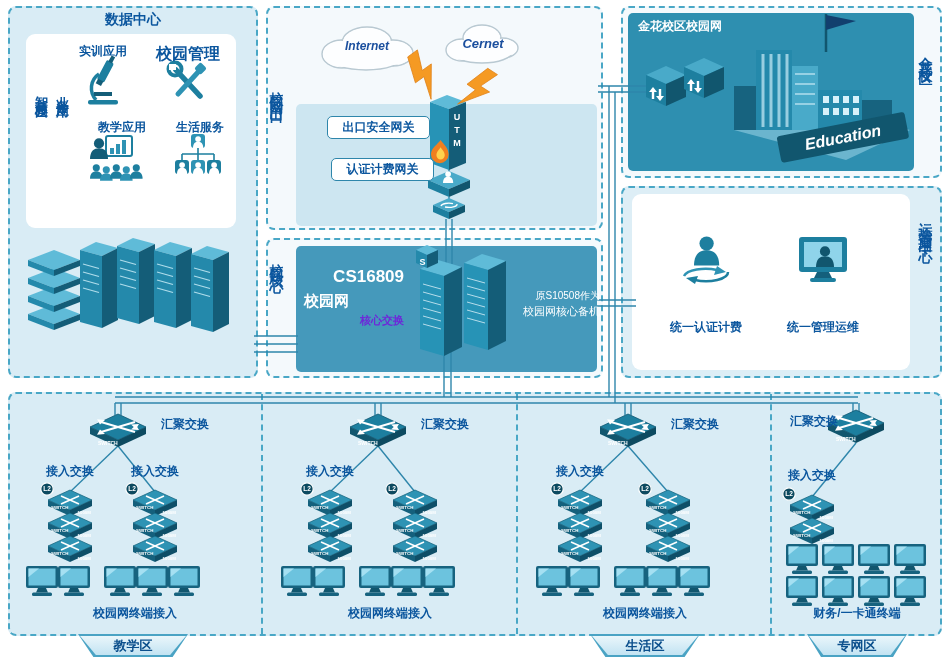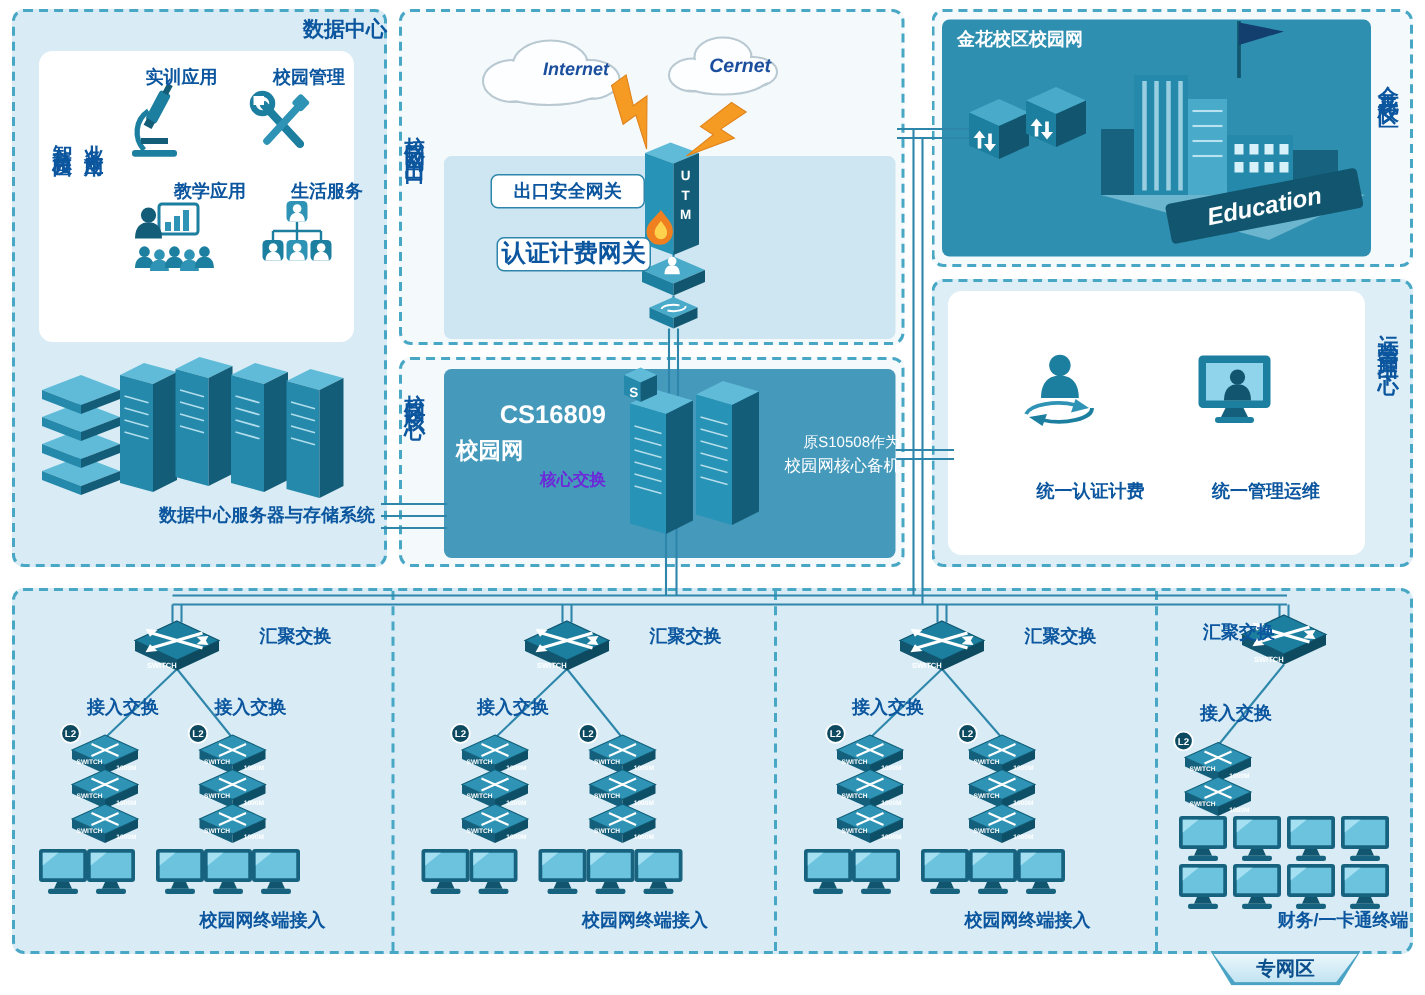--- a/index.html
+++ b/index.html
@@ -7,21 +7,21 @@
   body { width:950px; height:663px; position:relative; overflow:hidden;
          font-family:"Liberation Sans","DejaVu Sans",sans-serif; }
   #canvas { position:absolute; left:0; top:0; width:950px; height:663px; }
   .layer { position:absolute; inset:0; }
   #boxes { z-index:1; }
   svg.overlay { position:absolute; left:0; top:0; z-index:2; pointer-events:none; }
   #labels { z-index:3; pointer-events:none; }
   .dashed-box { position:absolute; border:2px dashed #49a7c6; border-radius:8px; }
   .panel { position:absolute; border-radius:5px; }
   .zone-divider { position:absolute; top:394px; height:240px; width:0; border-left:2px dashed #49a7c6; }
-  .lbl { position:absolute; font-weight:bold; color:#0b569e; text-align:right; line-height:1.25; }
+  .lbl { position:absolute; font-weight:bold; color:#0b569e; text-align:center; line-height:1.25; }
   .vlabel { position:absolute; writing-mode:vertical-rl; text-orientation:upright;
             font-weight:bold; color:#0b569e; letter-spacing:5px; }
   .vcols { position:absolute; display:flex; gap:3px; }
   .vtext { writing-mode:vertical-rl; text-orientation:upright; font-weight:bold;
            color:#0b569e; font-size:13px; letter-spacing:3px; }
   .white-tag { position:absolute; background:#fff; border:1.5px solid #2e86ab; border-radius:5px;
                font-weight:bold; color:#0b569e; display:flex; align-items:center; justify-content:center; }
   .tab { position:absolute; height:23px; }
   .tab-bg { position:absolute; inset:0; background:#4aa3c4; clip-path:polygon(0 0,100% 0,86% 100%,14% 100%); }
   .tab-inner { position:absolute; inset:2px; background:linear-gradient(#eaf6fb,#c2e3f2);
@@ -406,34 +406,33 @@
     <g fill="#f59a23" stroke="#e0821a" stroke-width="0.5">
       <path transform="translate(398,64) rotate(-36) scale(1.5)" d="M8,0 L16,0 L10.5,13 L18,13 L4,32 L9,17 L2,17 Z"></path>
       <path transform="translate(478,62) rotate(33) scale(1.45)" d="M8,0 L16,0 L10.5,13 L18,13 L4,32 L9,17 L2,17 Z"></path>
     </g>
   </svg>
 
   <div class="layer" id="labels">
 
     <div class="lbl" style="left:8px;top:11px;width:250px;font-size:14px">数据中心</div>
     <div class="lbl" style="left:61px;top:44px;width:84px;font-size:12px">实训应用</div>
-    <div class="lbl" style="left:146px;top:44px;width:84px;font-size:12px">校园管理</div>
+    <div class="lbl" style="left:146px;top:44px;width:84px;font-size:16px">校园管理</div>
     <div class="lbl" style="left:80px;top:120px;width:84px;font-size:12px">教学应用</div>
     <div class="lbl" style="left:158px;top:120px;width:84px;font-size:12px">生活服务</div>
     <div class="vcols" style="left:32px;top:86px">
       <span class="vtext">智慧校园</span>
       <span class="vtext">业务应用</span>
     </div>
-    <div class="lbl" style="left:16px;top:336px;width:234px;font-size:12px">数据中心服务器与存储系统</div>
 
     <div class="vlabel" style="left:268px;top:80px;font-size:14px">校园网出口</div>
     <div class="lbl" style="left:328px;top:39px;width:78px;font-size:12px;font-style:italic;color:#1b4f9e">Internet</div>
     <div class="lbl" style="left:452px;top:36px;width:62px;font-size:13px;font-style:italic;color:#1b4f9e">Cernet</div>
     <div class="white-tag" style="left:327px;top:116px;width:103px;height:23px;font-size:12px">出口安全网关</div>
-    <div class="white-tag" style="left:331px;top:158px;width:103px;height:23px;font-size:16px">认证计费网关</div>
+    <div class="white-tag" style="left:331px;top:158px;width:103px;height:23px;font-size:12px">认证计费网关</div>
     <div class="vlabel" style="left:452px;top:112px;font-size:9px;color:#fff;letter-spacing:3px">UTM</div>
 
     <div class="vlabel" style="left:268px;top:252px;font-size:14px">校园核心</div>
     <div class="lbl" style="left:304px;top:266px;width:100px;font-size:17px;color:#fff;text-align:right">CS16809</div>
     <div class="lbl" style="left:304px;top:292px;width:100px;font-size:15px;color:#fff;text-align:left">校园网</div>
     <div class="lbl" style="left:304px;top:314px;width:100px;font-size:11px;color:#6d28d9;text-align:right">核心交换</div>
     <div class="lbl" style="left:510px;top:290px;width:90px;font-size:10px;color:#fff;font-weight:normal;text-align:right">原S10508作为</div>
     <div class="lbl" style="left:510px;top:305px;width:90px;font-size:11px;color:#fff;font-weight:normal;text-align:right">校园网核心备机</div>
 
     <div class="lbl" style="left:638px;top:19px;width:160px;font-size:12px;color:#fff;text-align:left">金花校区校园网</div>
@@ -450,19 +449,29 @@
     <div class="lbl" style="left:34px;top:464px;width:72px;font-size:12px">接入交换</div>
     <div class="lbl" style="left:119px;top:464px;width:72px;font-size:12px">接入交换</div>
     <div class="lbl" style="left:294px;top:464px;width:72px;font-size:12px">接入交换</div>
     <div class="lbl" style="left:544px;top:464px;width:72px;font-size:12px">接入交换</div>
     <div class="lbl" style="left:776px;top:468px;width:72px;font-size:12px">接入交换</div>
     <div class="lbl" style="left:53px;top:606px;width:164px;font-size:12px">校园网终端接入</div>
     <div class="lbl" style="left:308px;top:606px;width:164px;font-size:12px">校园网终端接入</div>
     <div class="lbl" style="left:563px;top:606px;width:164px;font-size:12px">校园网终端接入</div>
     <div class="lbl" style="left:775px;top:606px;width:164px;font-size:12px">财务/一卡通终端</div>
 
+    <div class="tab" style="left:78px;top:634px;width:110px">
+      <div class="tab-bg"></div>
+      <div class="tab-inner"></div>
+      <div class="tab-text">教学区</div>
+    </div>
+    <div class="tab" style="left:590px;top:634px;width:110px">
+      <div class="tab-bg"></div>
+      <div class="tab-inner"></div>
+      <div class="tab-text">生活区</div>
+    </div>
     <div class="tab" style="left:807px;top:634px;width:100px">
       <div class="tab-bg"></div>
       <div class="tab-inner"></div>
       <div class="tab-text">专网区</div>
     </div>
   </div>
 </div>
 
 </body></html>

